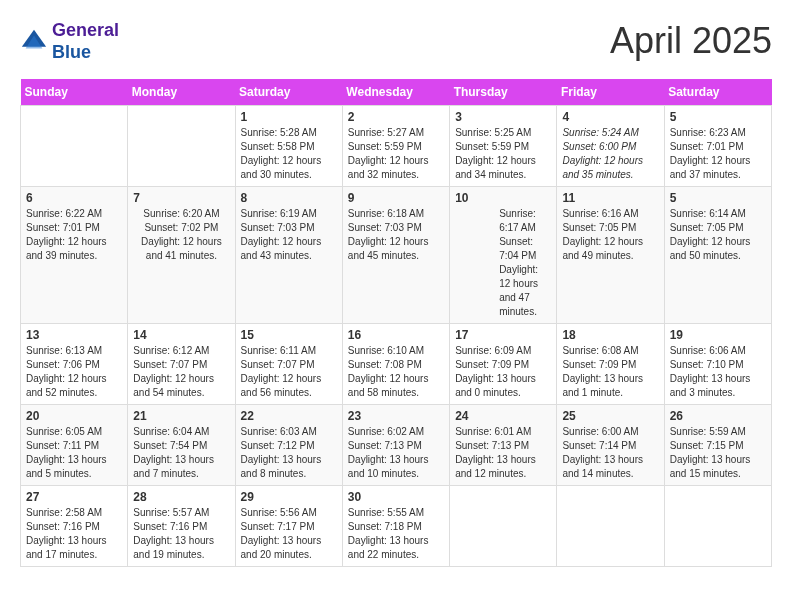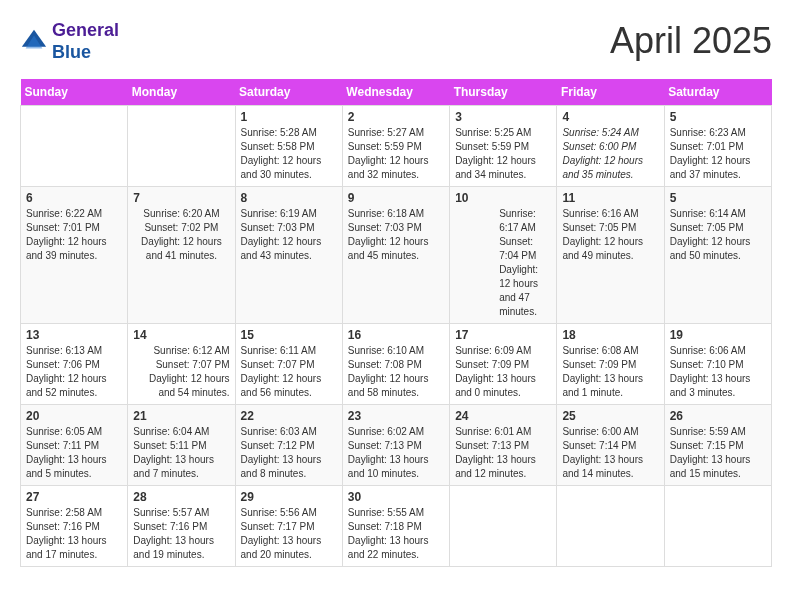--- a/index.html
+++ b/index.html
@@ -209,21 +209,21 @@
       <tr>
         <td>
           <span class="day-num">13</span>
           <div class="day-info" style="white-space: pre-line;">Sunrise: 6:13 AM
 Sunset: 7:06 PM
 Daylight: 12 hours
 and 52 minutes.</div>
         </td>
         <td>
           <span class="day-num">14</span>
-          <div class="day-info" style="white-space: pre-line; text-align: right;">Sunrise: 6:12 AM
+          <div class="day-info" style="white-space: pre-line;">Sunrise: 6:12 AM
 Sunset: 7:07 PM
 Daylight: 12 hours
 and 54 minutes.</div>
         </td>
         <td>
           <span class="day-num">15</span>
           <div class="day-info" style="white-space: pre-line;">Sunrise: 6:11 AM
 Sunset: 7:07 PM
 Daylight: 12 hours
 and 56 minutes.</div>
@@ -261,21 +261,21 @@
         <td>
           <span class="day-num">20</span>
           <div class="day-info" style="white-space: pre-line;">Sunrise: 6:05 AM
 Sunset: 7:11 PM
 Daylight: 13 hours
 and 5 minutes.</div>
         </td>
         <td>
           <span class="day-num">21</span>
           <div class="day-info" style="white-space: pre-line;">Sunrise: 6:04 AM
-Sunset: 5:11 PM
+Sunset: 7:54 PM
 Daylight: 13 hours
 and 7 minutes.</div>
         </td>
         <td>
           <span class="day-num">22</span>
           <div class="day-info" style="white-space: pre-line;">Sunrise: 6:03 AM
 Sunset: 7:12 PM
 Daylight: 13 hours
 and 8 minutes.</div>
         </td>

